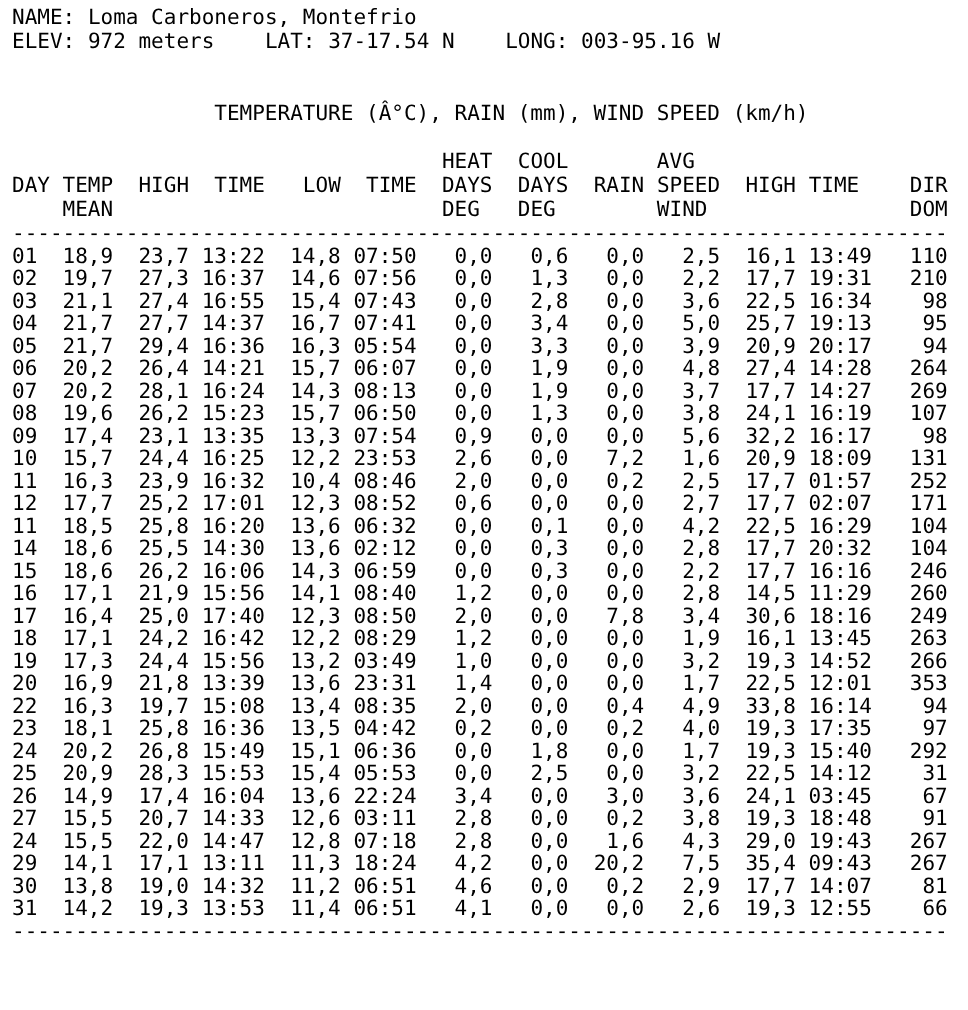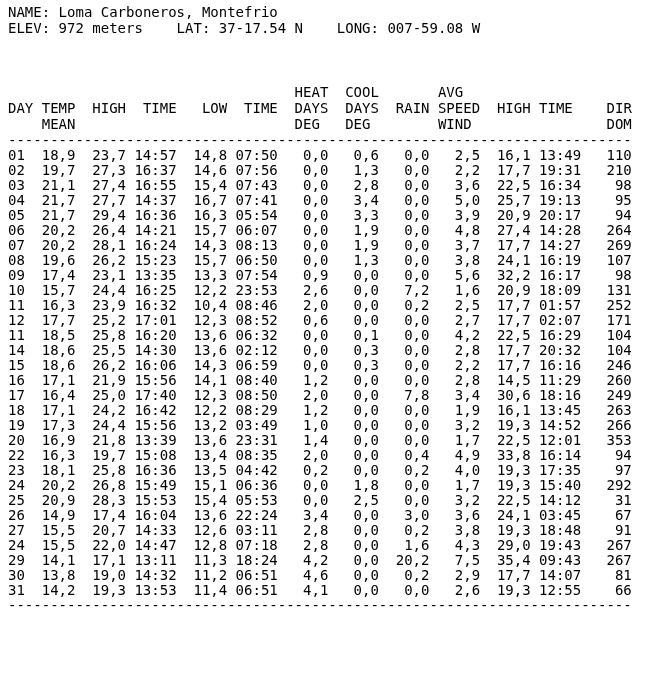--- a/index.html
+++ b/index.html
@@ -14,31 +14,32 @@
   .tblock .line{line-height:15px;height:15px;white-space:pre}
   .title-line{padding-left:16ch}
   .line span{white-space:pre}
 </style>
 </head>
 <body>
 
 <div class="report">
   <div class="hblock">
     <div class="line"><span>NAME:</span> <span>Loma Carboneros, Montefrio</span></div>
-    <div class="line"><span>ELEV:</span> <span>972 meters</span>    <span>LAT:</span> <span>37-17.54 N</span>    <span>LONG:</span> <span>007-59.08 W</span></div>
+    <div class="line"><span>ELEV:</span> <span>972 meters</span>    <span>LAT:</span> <span>37-17.54 N</span>    <span>LONG:</span> <span>003-95.16 W</span></div>
     <div class="line"></div>
     <div class="line"></div>
+    <div class="line title-line"><span>TEMPERATURE (Â°C), RAIN (mm), WIND SPEED (km/h)</span></div>
     <div class="line"></div>
     <div class="line" id="hrow1"><span>  </span><span>      </span><span>      </span><span>      </span><span>      </span><span>      </span><span>  HEAT</span><span>  COOL</span><span>      </span><span> AVG  </span><span>      </span><span>      </span><span>      </span></div>
     <div class="line" id="hrow3"><span>DAY</span><span> TEMP</span><span>  HIGH</span><span>  TIME</span><span>   LOW</span><span>  TIME</span><span>  DAYS</span><span>  DAYS</span><span>  RAIN</span><span> SPEED</span><span>  HIGH</span><span> TIME </span><span>   DIR</span></div>
     <div class="line" id="hrow2"><span>  </span><span>  MEAN</span><span>      </span><span>      </span><span>      </span><span>      </span><span>  DEG </span><span>  DEG </span><span>      </span><span> WIND </span><span>      </span><span>      </span><span>   DOM</span></div>
     <div class="line" id="dash1">--------------------------------------------------------------------------</div>
   </div>
   <div class="tblock" id="tbody-lines">
-      <div class="line"><span>01</span><span>  18,9</span><span>  23,7</span><span> 14:57</span><span>  14,8</span><span> 07:50</span><span>   0,0</span><span>   0,6</span><span>   0,0</span><span>   2,5</span><span>  16,1</span><span> 13:49</span><span>   110</span></div>
+      <div class="line"><span>01</span><span>  18,9</span><span>  23,7</span><span> 13:22</span><span>  14,8</span><span> 07:50</span><span>   0,0</span><span>   0,6</span><span>   0,0</span><span>   2,5</span><span>  16,1</span><span> 13:49</span><span>   110</span></div>
       <div class="line"><span>02</span><span>  19,7</span><span>  27,3</span><span> 16:37</span><span>  14,6</span><span> 07:56</span><span>   0,0</span><span>   1,3</span><span>   0,0</span><span>   2,2</span><span>  17,7</span><span> 19:31</span><span>   210</span></div>
       <div class="line"><span>03</span><span>  21,1</span><span>  27,4</span><span> 16:55</span><span>  15,4</span><span> 07:43</span><span>   0,0</span><span>   2,8</span><span>   0,0</span><span>   3,6</span><span>  22,5</span><span> 16:34</span><span>    98</span></div>
       <div class="line"><span>04</span><span>  21,7</span><span>  27,7</span><span> 14:37</span><span>  16,7</span><span> 07:41</span><span>   0,0</span><span>   3,4</span><span>   0,0</span><span>   5,0</span><span>  25,7</span><span> 19:13</span><span>    95</span></div>
       <div class="line"><span>05</span><span>  21,7</span><span>  29,4</span><span> 16:36</span><span>  16,3</span><span> 05:54</span><span>   0,0</span><span>   3,3</span><span>   0,0</span><span>   3,9</span><span>  20,9</span><span> 20:17</span><span>    94</span></div>
       <div class="line"><span>06</span><span>  20,2</span><span>  26,4</span><span> 14:21</span><span>  15,7</span><span> 06:07</span><span>   0,0</span><span>   1,9</span><span>   0,0</span><span>   4,8</span><span>  27,4</span><span> 14:28</span><span>   264</span></div>
       <div class="line"><span>07</span><span>  20,2</span><span>  28,1</span><span> 16:24</span><span>  14,3</span><span> 08:13</span><span>   0,0</span><span>   1,9</span><span>   0,0</span><span>   3,7</span><span>  17,7</span><span> 14:27</span><span>   269</span></div>
       <div class="line"><span>08</span><span>  19,6</span><span>  26,2</span><span> 15:23</span><span>  15,7</span><span> 06:50</span><span>   0,0</span><span>   1,3</span><span>   0,0</span><span>   3,8</span><span>  24,1</span><span> 16:19</span><span>   107</span></div>
       <div class="line"><span>09</span><span>  17,4</span><span>  23,1</span><span> 13:35</span><span>  13,3</span><span> 07:54</span><span>   0,9</span><span>   0,0</span><span>   0,0</span><span>   5,6</span><span>  32,2</span><span> 16:17</span><span>    98</span></div>
       <div class="line"><span>10</span><span>  15,7</span><span>  24,4</span><span> 16:25</span><span>  12,2</span><span> 23:53</span><span>   2,6</span><span>   0,0</span><span>   7,2</span><span>   1,6</span><span>  20,9</span><span> 18:09</span><span>   131</span></div>
       <div class="line"><span>11</span><span>  16,3</span><span>  23,9</span><span> 16:32</span><span>  10,4</span><span> 08:46</span><span>   2,0</span><span>   0,0</span><span>   0,2</span><span>   2,5</span><span>  17,7</span><span> 01:57</span><span>   252</span></div>

